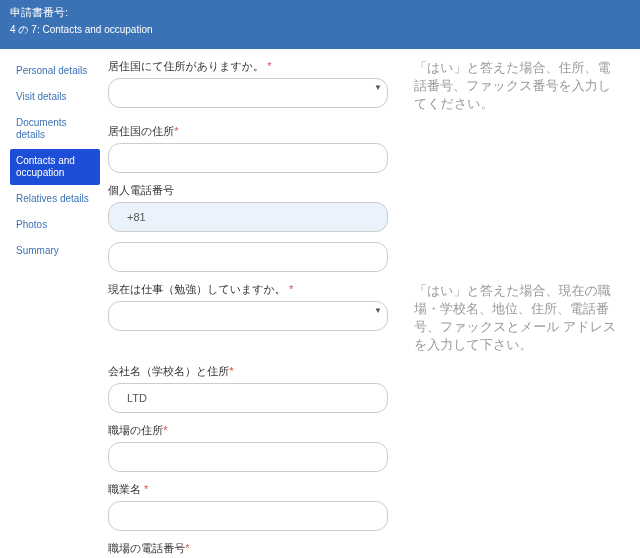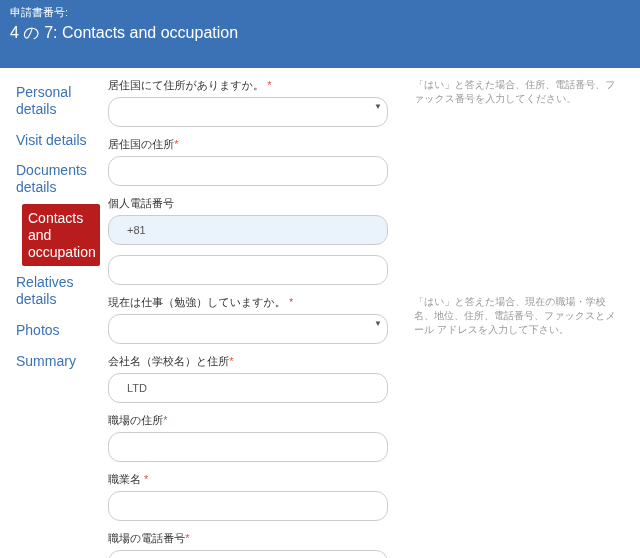--- a/index.html
+++ b/index.html
@@ -1,28 +1,28 @@
 <!DOCTYPE html>
 <html><head>
 <meta charset="utf-8">
 <style>
   * { box-sizing: border-box; margin: 0; padding: 0; }
   body { font-family: Arial, "Hiragino Sans", "Meiryo", sans-serif; font-size: 11px; color: #333; background: #fff; width: 640px; }
-  .header { background: #3b72b5; color: #fff; padding: 5px 10px 24px 10px; }
+  .header { background: #3b72b5; color: #fff; padding: 5px 10px 12px 10px; }
   .header .appno { font-size: 11px; margin-bottom: 3px; }
-  .header .step { font-size: 16px; }
+  .header .step { font-size: 10px; }
   .body { display: flex; padding: 10px 10px 0 10px; }
   .sidebar { width: 90px; flex-shrink: 0; }
-  .sidebar-item { color: #3b72b5; font-size: 14px; padding: 6px 6px; cursor: pointer; line-height: 1.2; margin-bottom: 2px; }
-  .sidebar-item.active { background: #b91c1c; color: #fff; border-radius: 2px; margin-left: 12px; }
+  .sidebar-item { color: #3b72b5; font-size: 10px; padding: 6px 6px; cursor: pointer; line-height: 1.2; margin-bottom: 2px; }
+  .sidebar-item.active { background: #1d4ed8; color: #fff; border-radius: 2px; }
   .main { flex: 1; padding: 0 8px; }
   .field-row-wrap { margin-bottom: 10px; }
   .field-row { display: flex; align-items: flex-start; }
   .field-main { flex: 1; }
-  .hint { width: 220px; font-size: 10px; color: #999; padding-left: 12px; line-height: 1.4; }
+  .hint { width: 220px; font-size: 13px; color: #999; padding-left: 12px; line-height: 1.4; }
   .label { font-size: 11px; color: #333; margin-bottom: 4px; }
   .req { color: #d9534f; }
   .ctrl { width: 280px; }
   .ctrl input[type=text], .ctrl select { width: 100%; height: 24px; border: 1px solid #ccc; border-radius: 12px; font-size: 11px; padding: 14px 6px; background: #fff; color: #555; }
   .ctrl select { appearance: none; background: #fff; padding-right: 18px; }
   .select-wrap { position: relative; }
   .select-wrap:after { content: "▼"; position: absolute; right: 6px; top: 5px; font-size: 8px; color: #555; pointer-events: none; }
   .ctrl input.ind { padding-left: 18px; }
   .ctrl input.hl { background: #eaf3fb; }
 </style>

